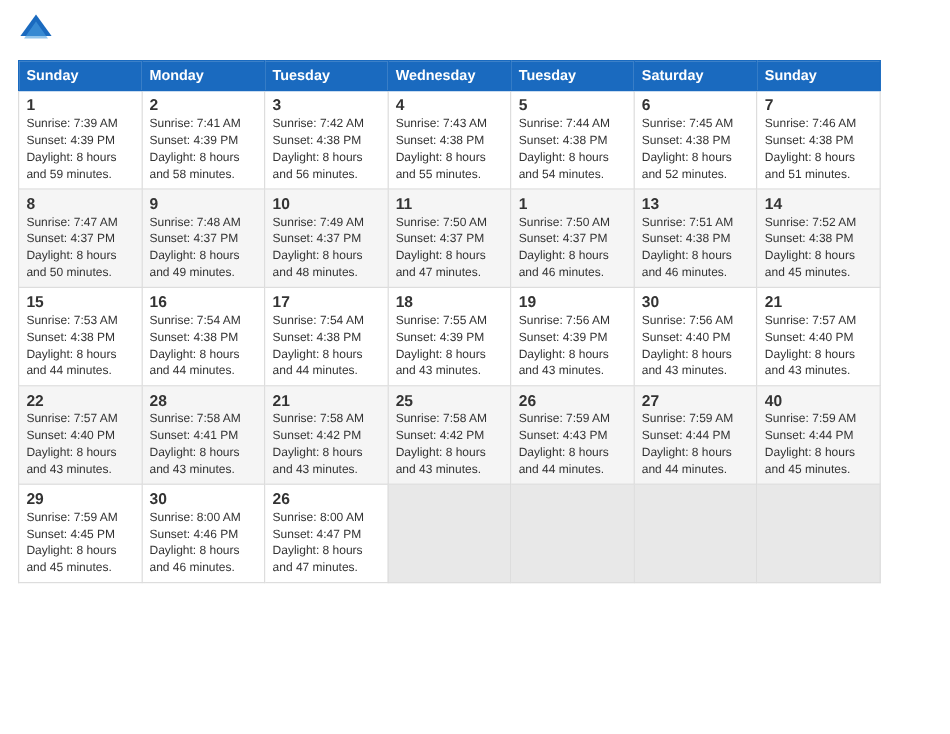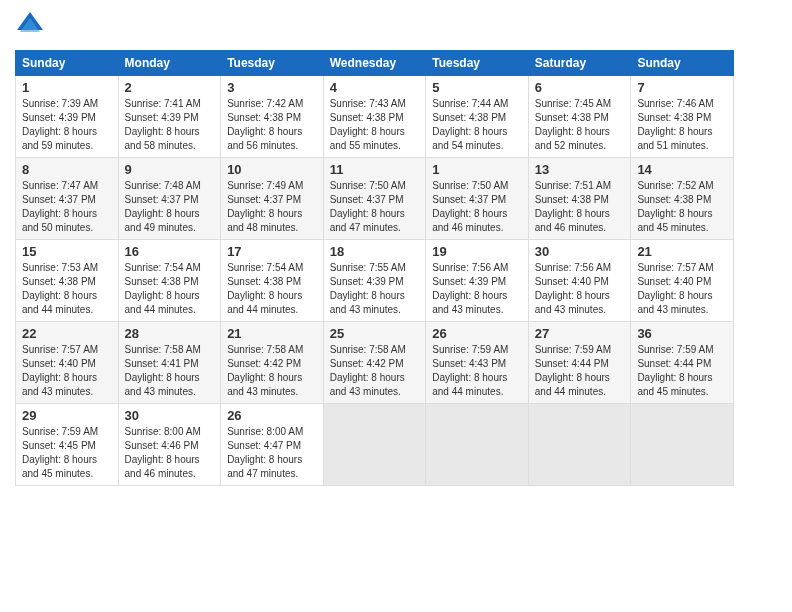--- a/index.html
+++ b/index.html
@@ -239,21 +239,21 @@
           </td>
           <td>
             <span class="day-num">26</span>
             <div class="day-info">Sunrise: 7:59 AM<br>Sunset: 4:43 PM<br>Daylight: 8 hours and 44 minutes.</div>
           </td>
           <td>
             <span class="day-num">27</span>
             <div class="day-info">Sunrise: 7:59 AM<br>Sunset: 4:44 PM<br>Daylight: 8 hours and 44 minutes.</div>
           </td>
           <td>
-            <span class="day-num">36</span>
+            <span class="day-num">40</span>
             <div class="day-info">Sunrise: 7:59 AM<br>Sunset: 4:44 PM<br>Daylight: 8 hours and 45 minutes.</div>
           </td>
         </tr>
         <tr>
           <td>
             <span class="day-num">29</span>
             <div class="day-info">Sunrise: 7:59 AM<br>Sunset: 4:45 PM<br>Daylight: 8 hours and 45 minutes.</div>
           </td>
           <td>
             <span class="day-num">30</span>

